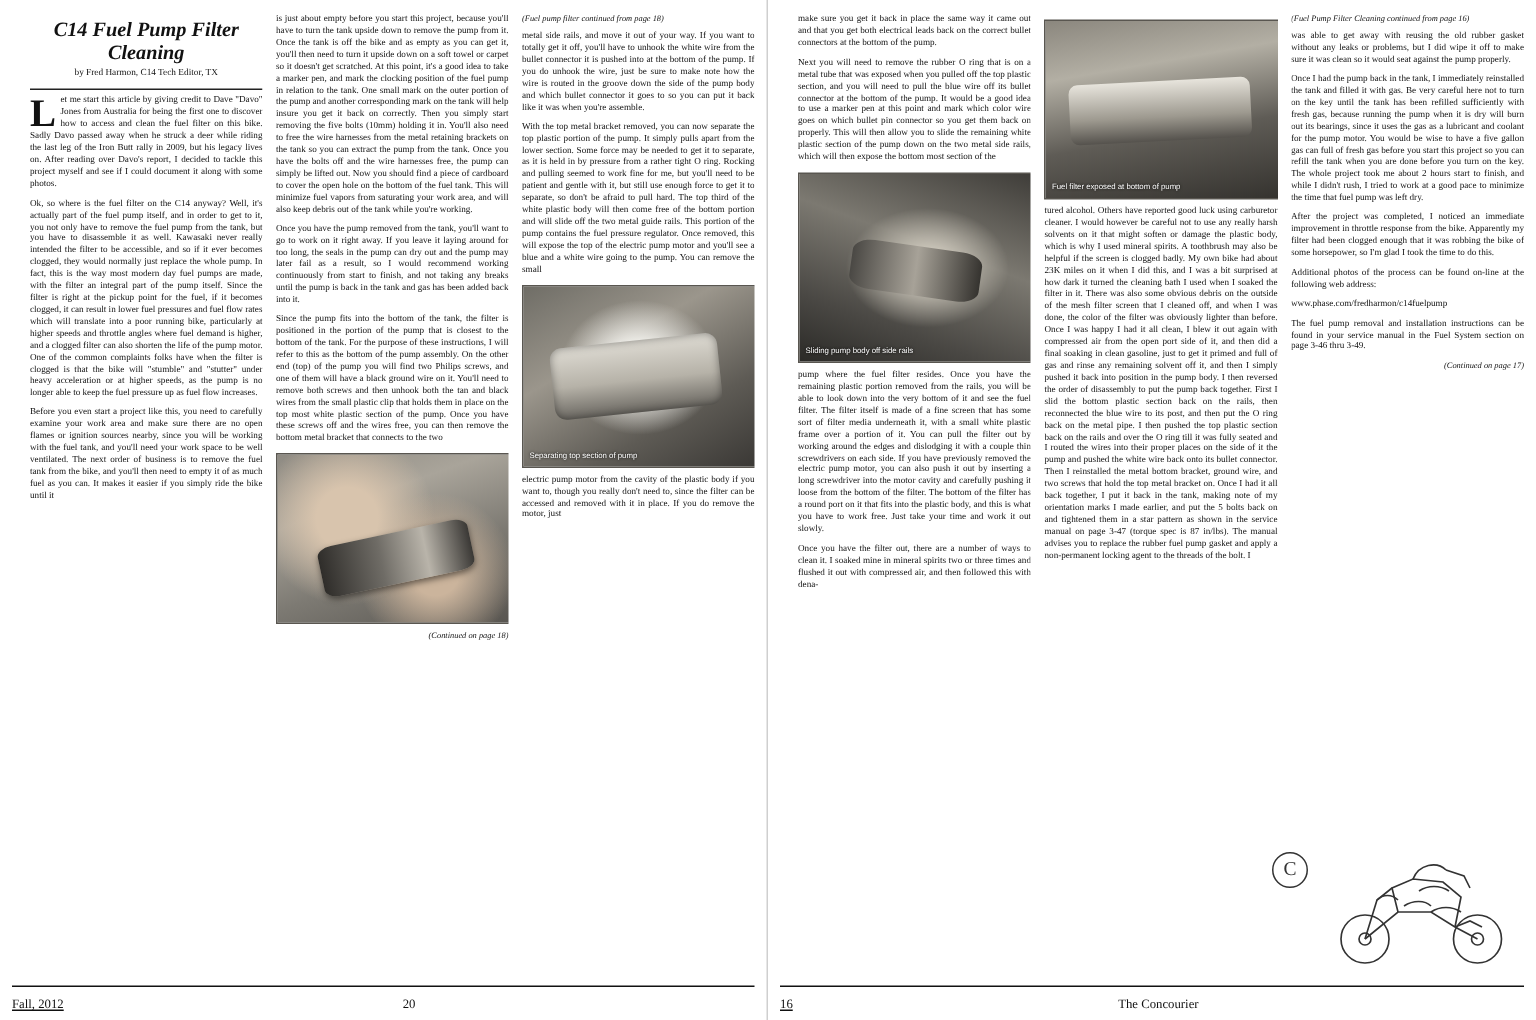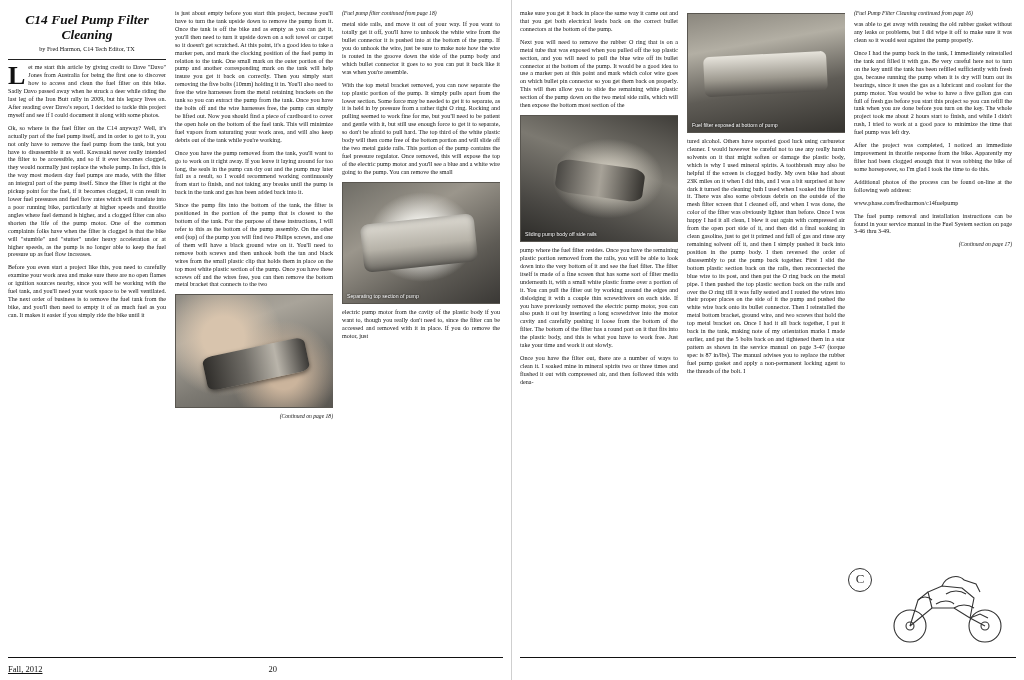--- a/index.html
+++ b/index.html
@@ -19,21 +19,21 @@
   
   .spread{
     display:flex;
     width:1024px;height:680px;
     box-sizing:border-box;
   }
   .sheet{
     position:relative;
     box-sizing:border-box;
     background:#ffffff;
-    padding:10px 8px 0 8px;
+    padding:10px 8px 0 20px;
   }
   .sheet.left{width:512px;border-right:1px solid #cfcfcf;}
   .sheet.right{width:512px;}
 
   .cols{
     display:flex;
     gap:9px;
     height:626px;
   }
   .col{
@@ -294,16 +294,21 @@
         <path d="M44 28 L34 36 L26 62"></path>
         <path d="M70 44 C76 40, 84 40, 90 44"></path>
         <path d="M86 54 L96 50 L104 54"></path>
         <path d="M62 30 C68 26, 76 26, 82 30"></path>
         <path d="M52 40 C58 36, 66 36, 70 40"></path>
         <path d="M80 16 L92 20 L96 28"></path>
         <path d="M34 36 C38 32, 44 32, 48 36"></path>
       </svg>
 
       <div class="foot-rule"></div>
+      <div class="footer">
+        <div class="fl">16</div>
+        <div class="fc">The Concourier</div>
+        <div class="fr"></div>
+      </div>
     </div>
 
   </div>
 </div>
 
 </body></html>

